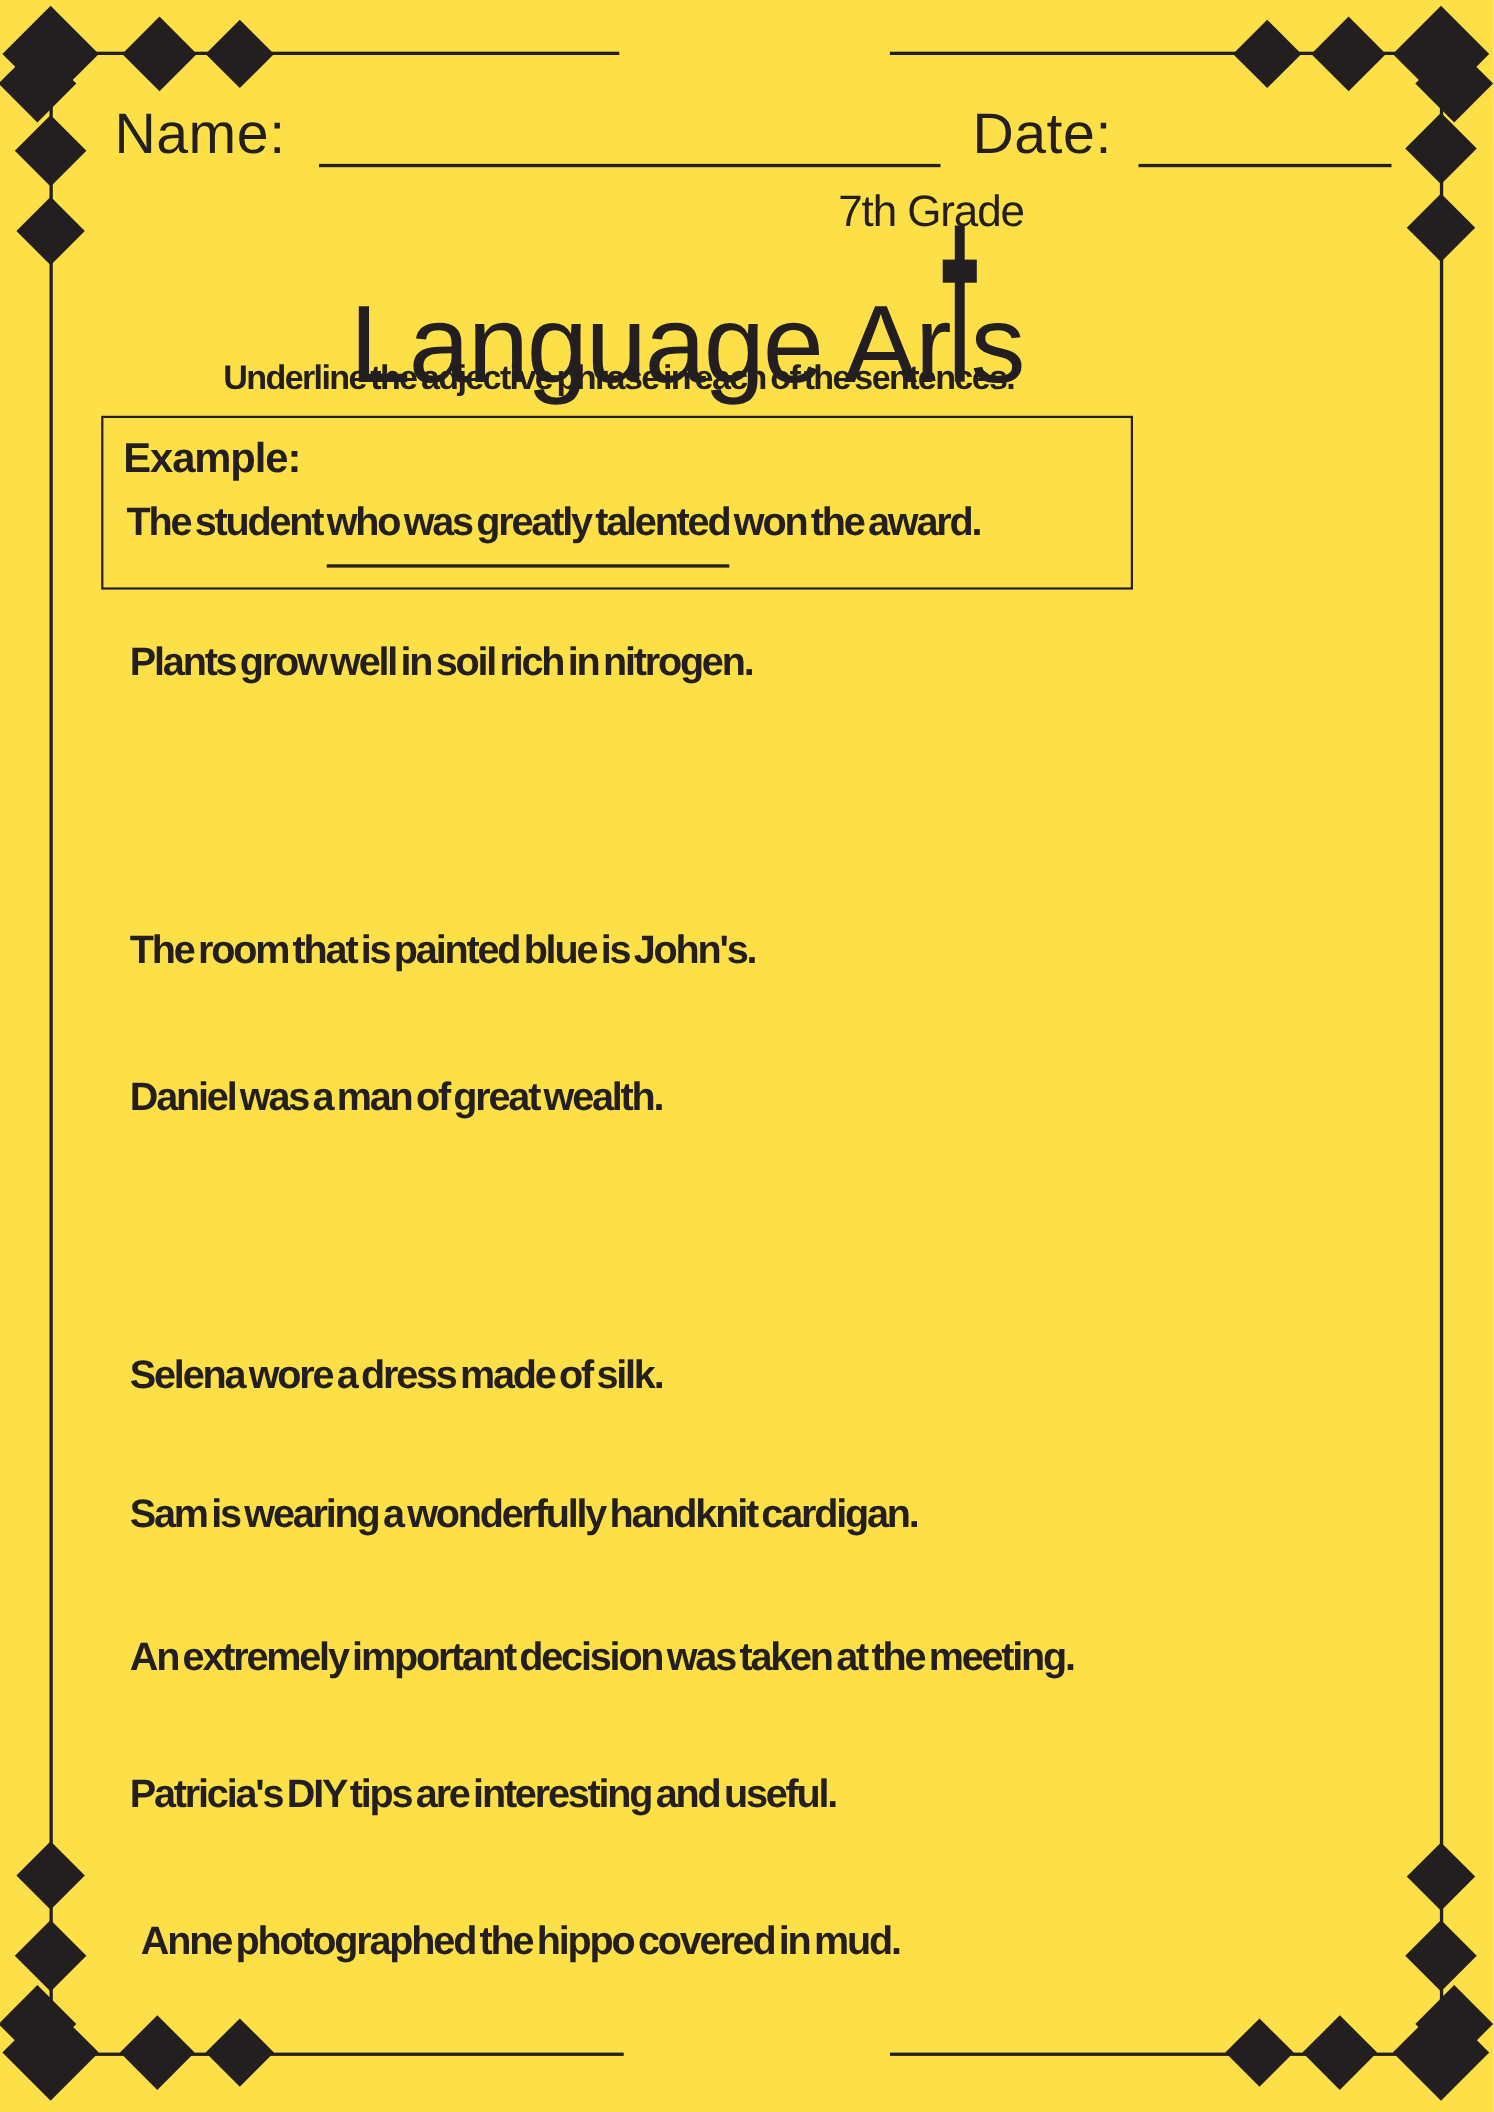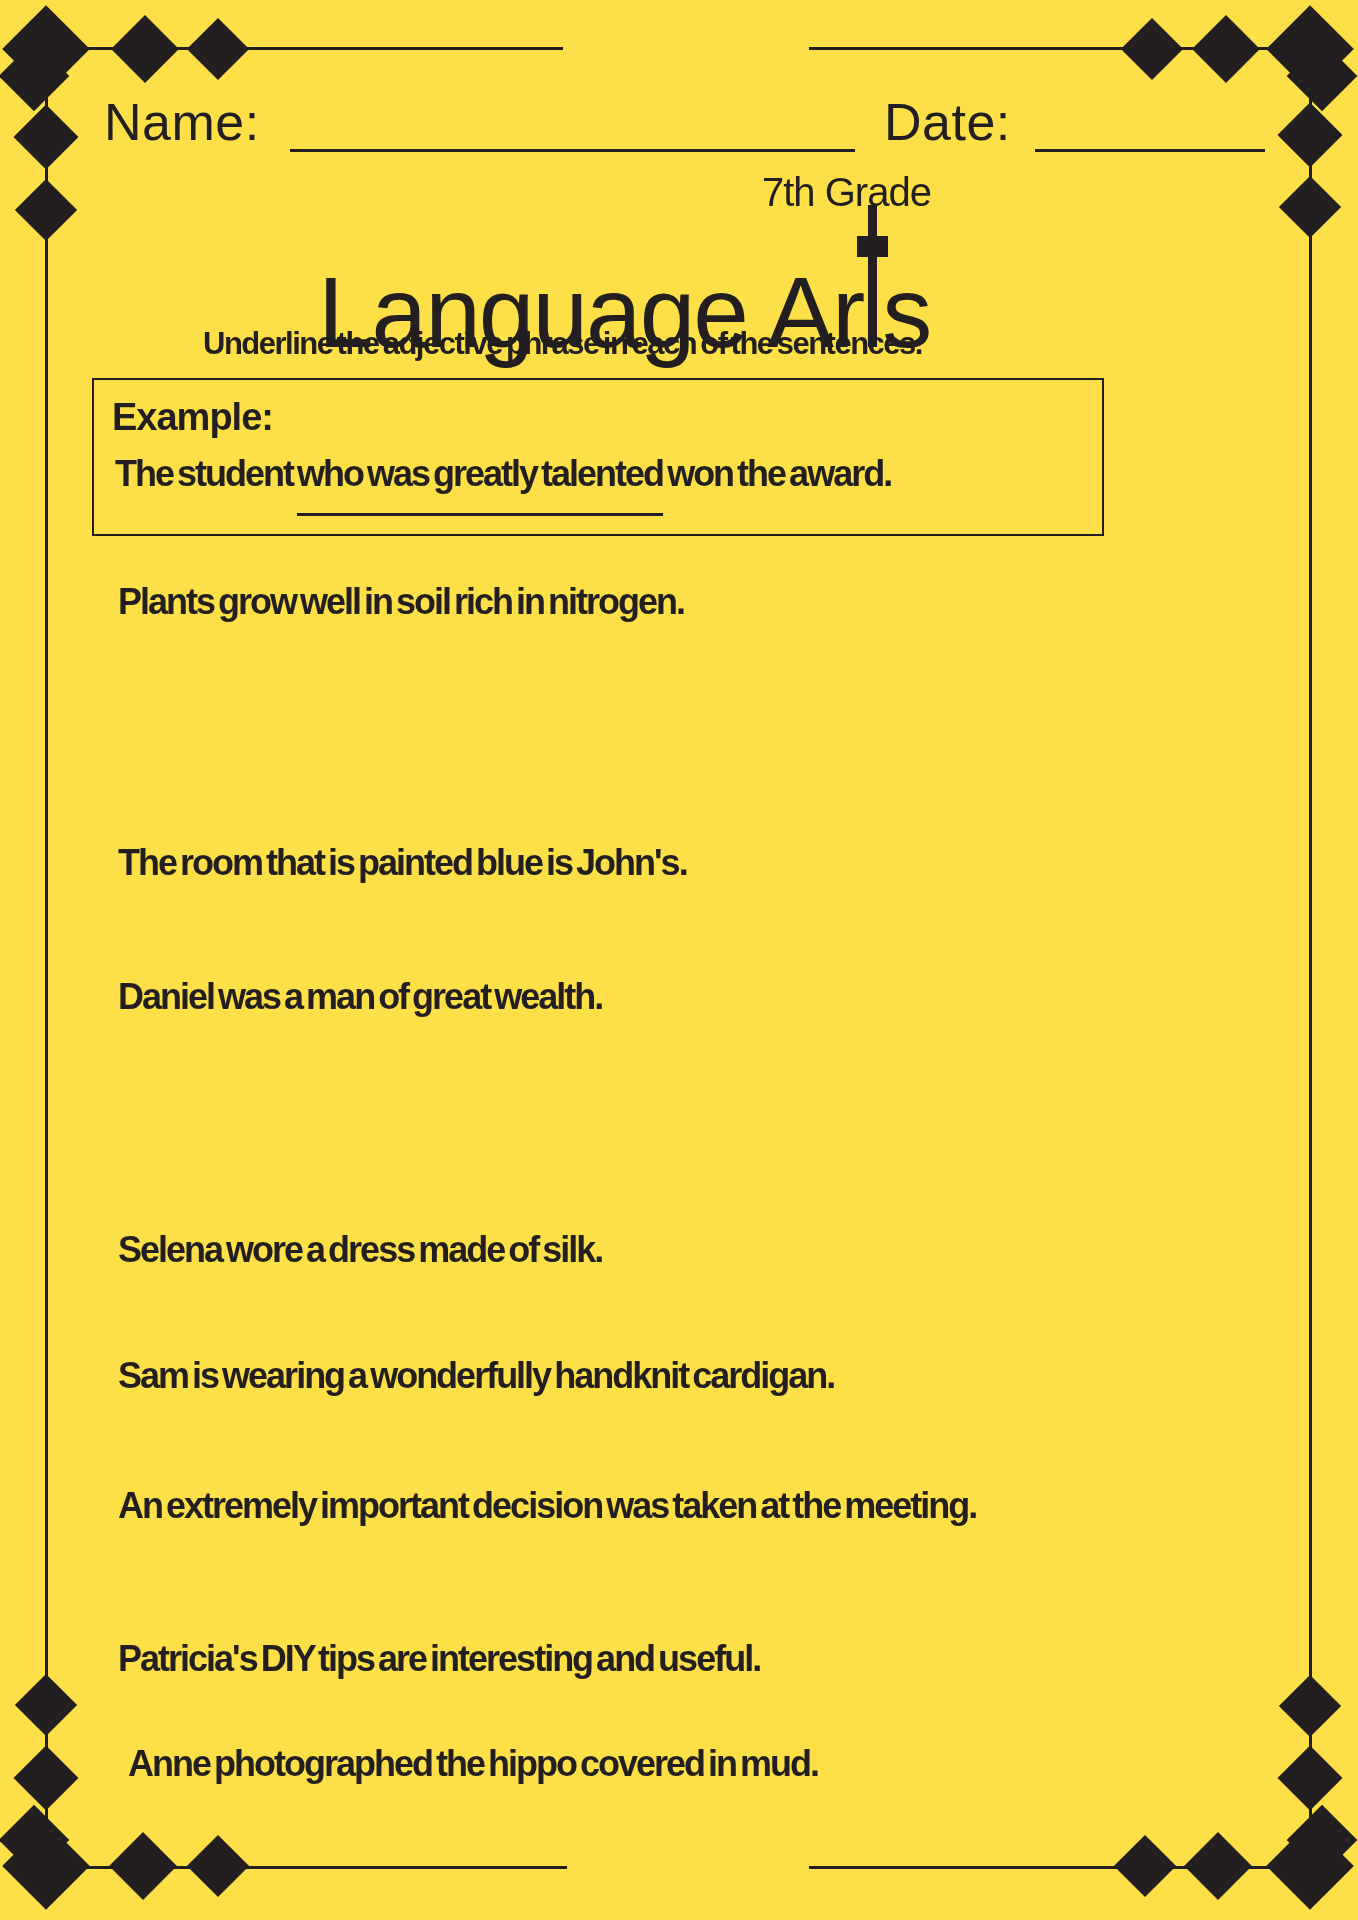--- a/index.html
+++ b/index.html
@@ -25,21 +25,21 @@
   }
   #title .t-bar::after {
     content:""; position:absolute; left:-11px; top:31px;
     width:31px; height:21px; background:#231f20;
   }
   #subtitle {
     position:absolute; left:203px; top:326px;
     font-size:31px; font-weight:700; letter-spacing:-1.5px; word-spacing:-3px;
   }
   #example-box {
-    position:absolute; left:92px; top:378px; width:1012px; height:158px;
+    position:absolute; left:92px; top:378px; width:938px; height:158px;
     border:2px solid #231f20; box-sizing:border-box;
   }
   #example-label { position:absolute; left:18px; top:16px; font-size:38px; font-weight:600; letter-spacing:-1px; }
   #example-sentence { position:absolute; left:21px; top:80px; white-space:pre-wrap; }
   .sentence {
     position:absolute; left:118px;
     font-size:36px; font-weight:600; letter-spacing:-2px; word-spacing:-4px;
     line-height:1.2; white-space:pre-wrap;
   }
   .underlined { border-bottom:3px solid #231f20; padding-bottom:19px; }
@@ -96,16 +96,16 @@
     <div id="example-label">Example:</div>
     <div id="example-sentence" class="sentence" style="position:absolute; left:21px; top:72px;"><span>The student </span><span class="underlined">who was greatly talented</span><span> won the award.</span></div>
   </div>
 
   <div class="sentence" style="top:580px;">Plants grow well in soil rich in nitrogen.</div>
   <div class="sentence" style="top:841px;">The room that is painted blue is John's.</div>
   <div class="sentence" style="top:975px;">Daniel was a man of great wealth.</div>
   <div class="sentence" style="top:1228px;">Selena wore a dress made of silk.</div>
   <div class="sentence" style="top:1354px;">Sam is wearing a wonderfully handknit cardigan.</div>
   <div class="sentence" style="top:1484px;">An extremely important decision was taken at the meeting.</div>
-  <div class="sentence" style="top:1609px;margin-top:28px;">Patricia's DIY tips are interesting and useful.</div>
+  <div class="sentence" style="top:1609px;">Patricia's DIY tips are interesting and useful.</div>
   <div class="sentence" style="top:1742px; left:128px;">Anne photographed the hippo covered in mud.</div>
 
 </div>
 
 </body></html>

